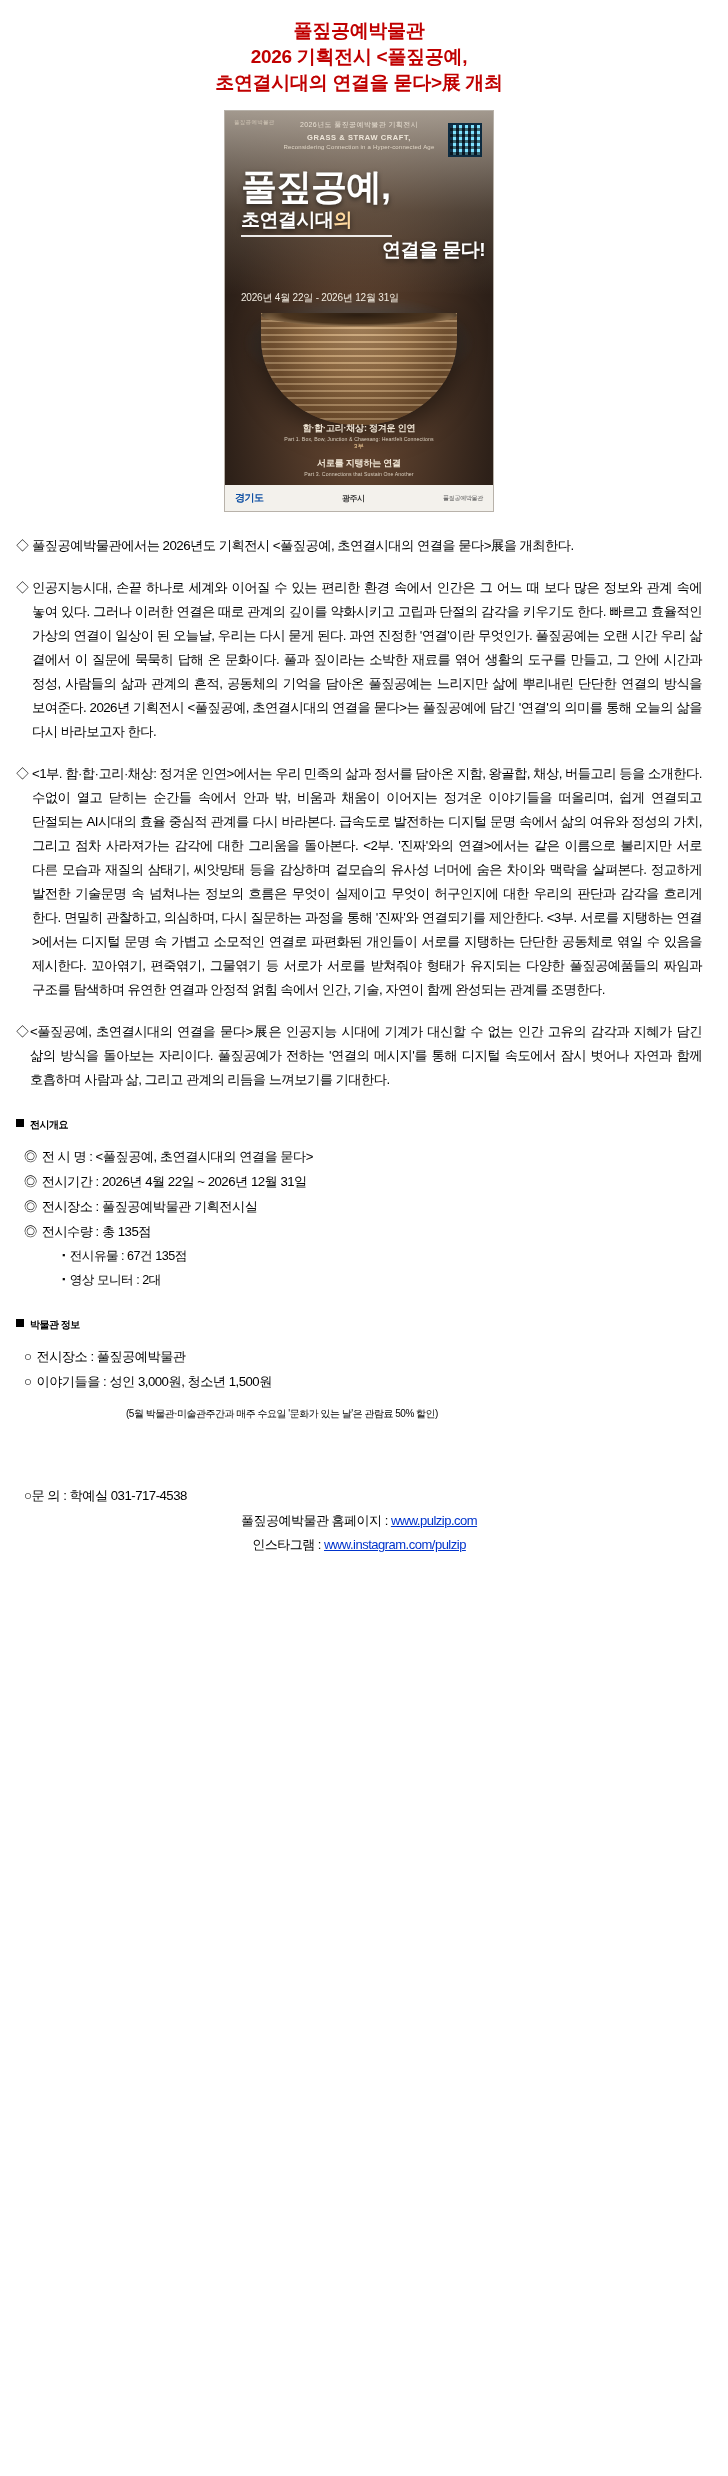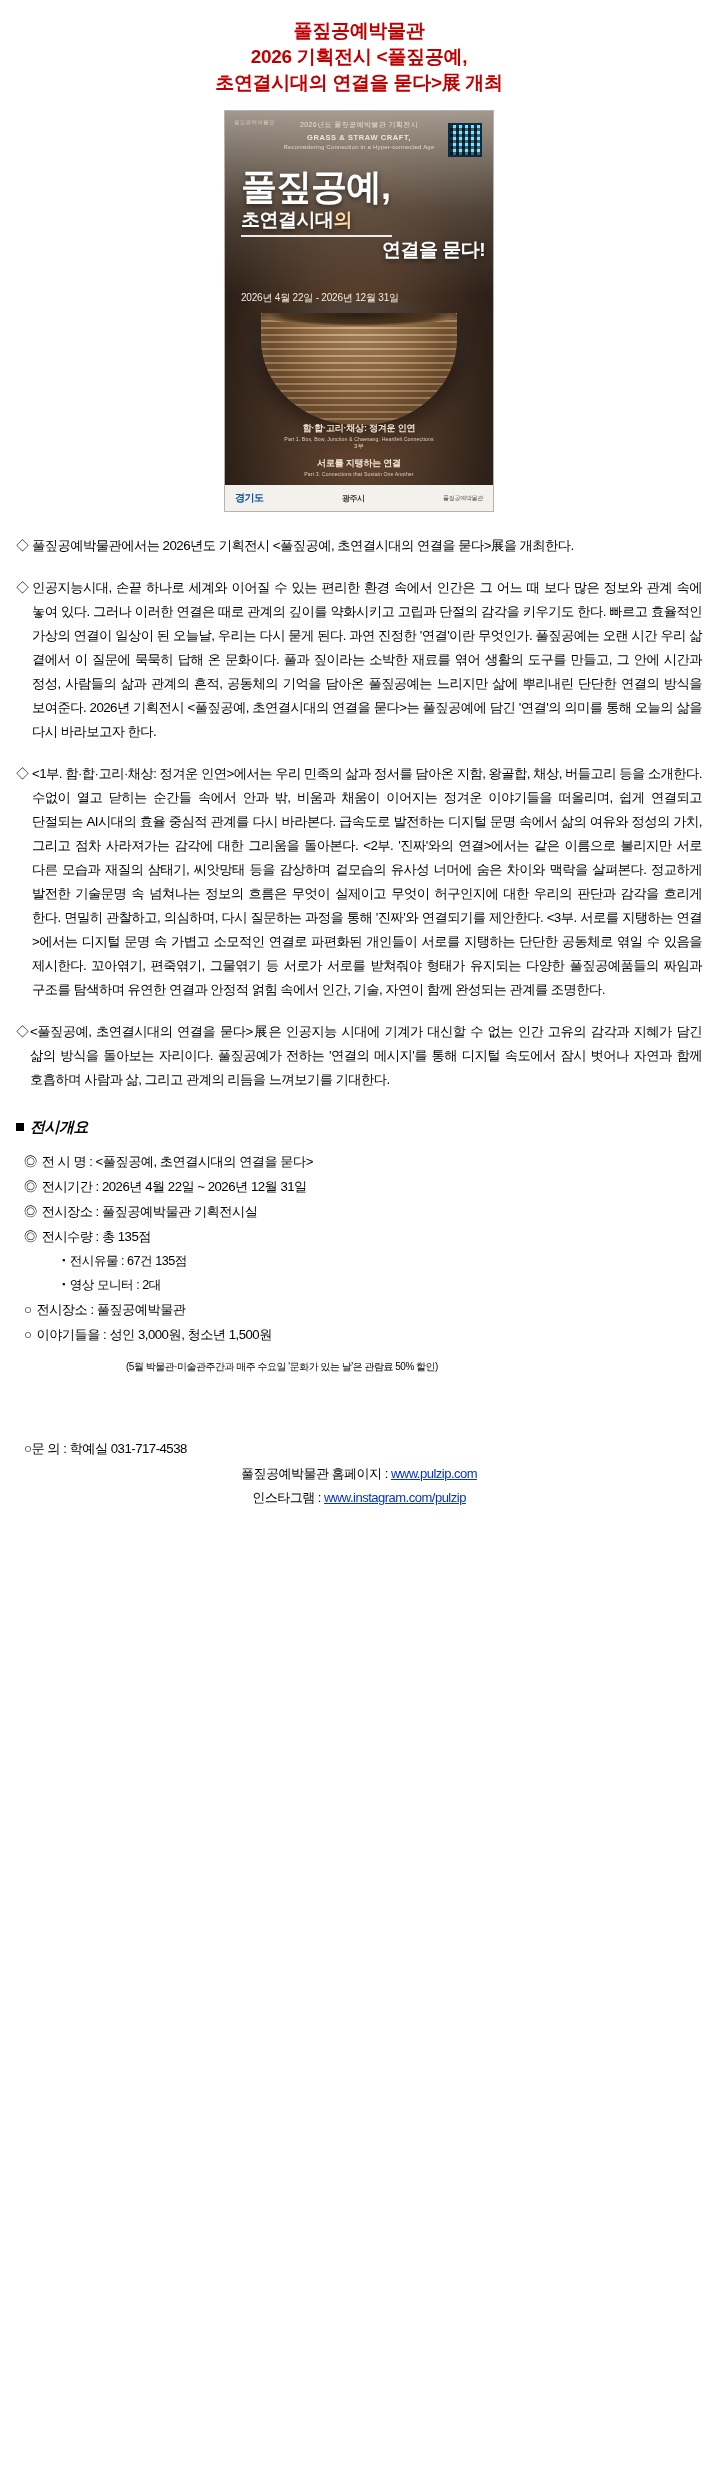--- a/index.html
+++ b/index.html
@@ -242,25 +242,24 @@
     font-size: 13.3px;
     line-height: 24px;
     text-align: justify;
     letter-spacing: -0.55px;
     word-break: keep-all;
   }
   .para.tight .diamond { width: 14px; }
 
   
   .section-head {
-    font-size: 15px;
+    font-size: 10px;
     font-weight: bold;
     letter-spacing: -0.5px;
     margin: 26px 0 12px 0;
-    font-style: italic;
   }
   .section-head .sq {
     display: inline-block;
     width: 8px; height: 8px;
     background: #000;
     margin-right: 6px;
     vertical-align: 1px;
   }
   .info-line {
     font-size: 13.2px;
@@ -396,20 +395,23 @@
     <span>총 135점</span>
   </div>
 
   <div class="info-sub">
     <span class="mark">▪</span><span>전시유물 : 67건 135점</span>
   </div>
   <div class="info-sub">
     <span class="mark">▪</span><span>영상 모니터 : 2대</span>
   </div>
 
+  <div class="section-head">
+    <span class="sq"></span><span>박물관 정보</span>
+  </div>
 
   <div class="info-line">
     <span class="mark">○</span><span>전시장소 :</span>
     <span>풀짚공예박물관</span>
   </div>
   <div class="info-line">
     <span class="mark">○</span><span>이야기들을 :</span>
     <span>성인 3,000원, 청소년 1,500원</span>
   </div>
 

